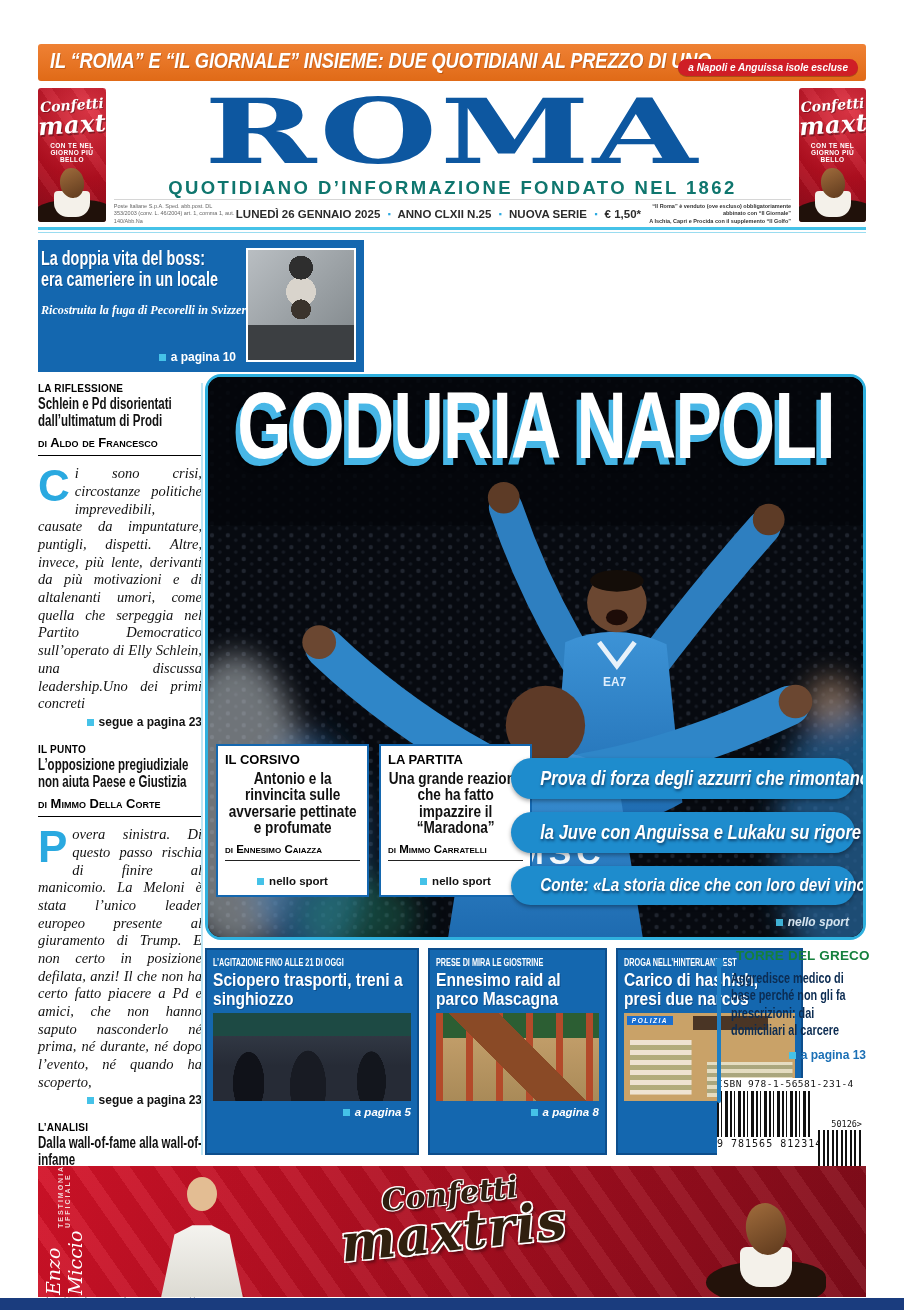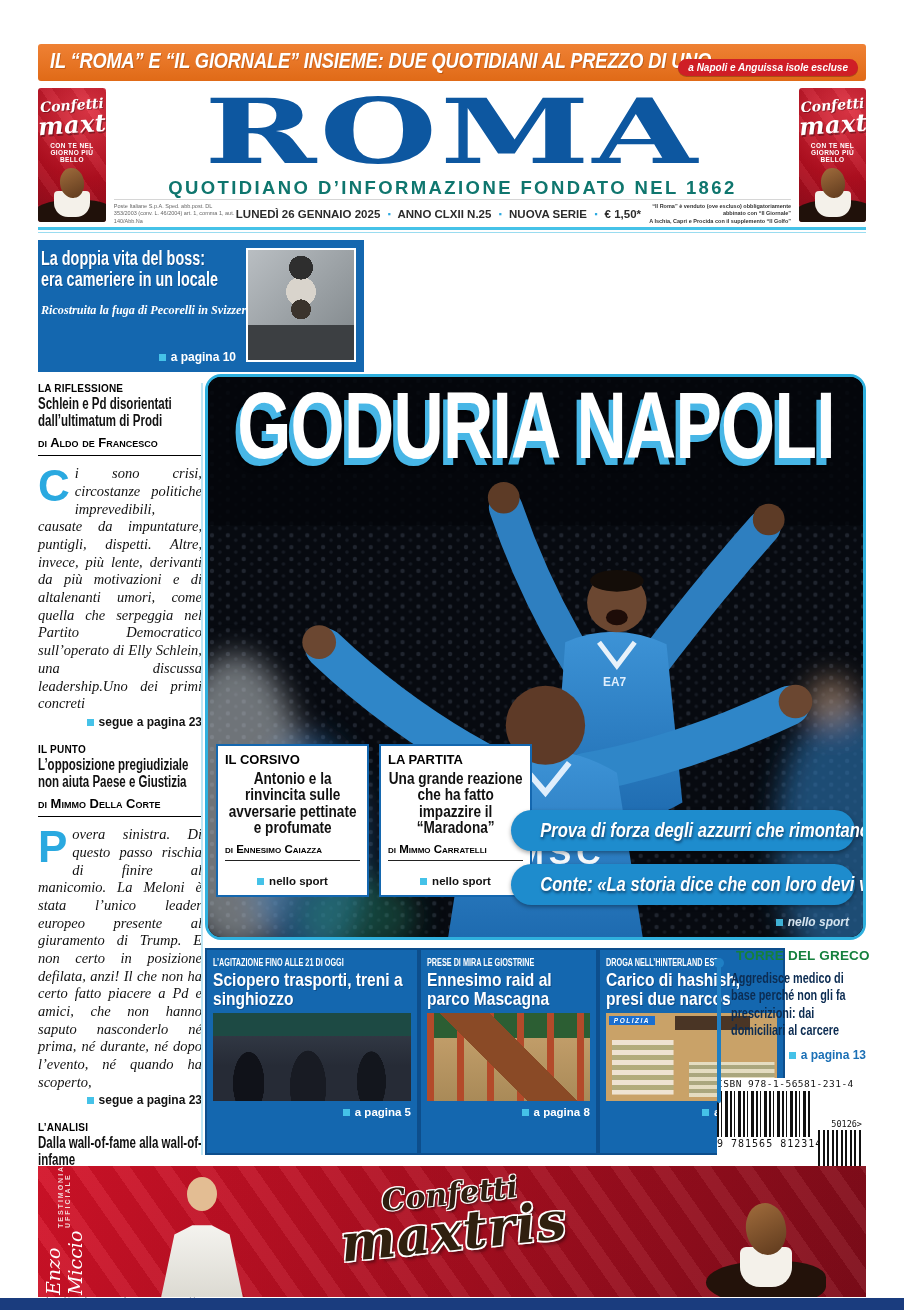--- a/index.html
+++ b/index.html
@@ -123,21 +123,21 @@
   .pill { background:#1e8ccd; border-radius:24px; padding:9px 4px; text-align:center;
     box-shadow:0 2px 4px rgba(0,0,0,.35); }
   .pill span { display:block; white-space:nowrap; transform:scaleX(.85); transform-origin:center;
     font-style:italic; font-weight:800; font-size:19.5px; color:#fff;
     text-shadow:1px 2px 3px rgba(0,20,50,.6); }
   .pill:nth-child(3) span { font-size:18px; }
   .fsport { position:absolute; right:14px; bottom:8px; font-size:12px; font-weight:700; font-style:italic;
     color:#e9f5fd; opacity:.9; }
 
   
-  .briefs { position:absolute; left:205px; top:948px; width:506px; height:207px; display:flex; }
+  .briefs { position:absolute; left:205px; top:948px; width:506px; height:207px; display:flex; gap:9px; }
   .brief { position:relative; flex:1; background:#1467af; border:2px solid #0d4e8c; padding:6px 6px 5px;
     color:#fff; }
   .brief .bk { white-space:nowrap; font-size:11px; font-weight:800; width:152%;
     transform:scaleX(.66); transform-origin:left top; }
   .brief .bt { font-size:19px; font-weight:800; line-height:.98; width:122%;
     transform:scaleX(.82); transform-origin:left top; margin-top:3px;
     text-shadow:1px 1px 0 rgba(0,30,70,.35); }
   .bph { position:relative; height:88px; margin-top:5px; overflow:hidden; }
   .ph-station { background-color:#262b36;
     background-image:
@@ -155,21 +155,21 @@
   .ph-police { background-color:#c9a268;
     background-image:
       linear-gradient(#4a3525 0 0),
       repeating-linear-gradient(0deg, rgba(255,255,255,.7) 0 5px, rgba(160,180,140,.55) 5px 10px),
       repeating-linear-gradient(0deg, rgba(235,235,215,.8) 0 4px, rgba(150,170,140,.6) 4px 8px);
     background-size:44% 16%, 36% 62%, 50% 40%;
     background-position:72% 4%, 6% 80%, 98% 92%;
     background-repeat:no-repeat; }
   .polizia { position:absolute; left:3px; top:3px; background:#1a6fd0; color:#fff; font-size:6.5px;
     font-weight:800; letter-spacing:1.5px; padding:1px 5px; font-style:italic; }
-  .brief .bref { text-align:right; margin-top:5px; font-size:11.5px; font-weight:700; }
+  .brief .bref { text-align:right; margin-top:5px; font-size:11.5px; font-weight:700;font-style:italic; }
 
   
   .sidecol { position:absolute; left:717px; top:948px; width:149px; }
   .side-brief { position:relative; padding-left:14px; }
   .sline { position:absolute; left:0; top:10px; height:145px; width:4px; background:#1f7fc4; border-radius:2px; }
   .sdot { position:absolute; left:-3px; top:0; width:10px; height:10px; border-radius:50%; background:#1f7fc4; }
   .skick-row { display:flex; align-items:center; gap:5px; }
   .sdash { width:10px; height:3px; background:#1f7fc4; }
   .skick { font-size:13.5px; font-weight:800; color:#15803d; letter-spacing:.2px; white-space:nowrap; }
   .stitle { font-size:15.5px; font-weight:800; color:#0c2c52; line-height:1.12; margin-top:6px;
@@ -378,20 +378,23 @@
         <div class="byline">di Mimmo Carratelli</div>
         <div class="ref"><span class="sq"></span><span>nello sport</span></div>
       </div>
     </div>
 
     <div class="deck">
       <div class="pill">
           <span>Prova di forza degli azzurri che rimontano</span>
         </div>
       <div class="pill">
+          <span>la Juve con Anguissa e Lukaku su rigore</span>
+        </div>
+      <div class="pill">
           <span>Conte: «La storia dice che con loro devi vincere»</span>
         </div>
     </div>
 
     <div class="fsport"><span class="sq"></span><span>nello sport</span></div>
   </div>
 
   <div class="briefs">
     <div class="brief">
       <div class="bk">L’AGITAZIONE FINO ALLE 21 DI OGGI</div>

